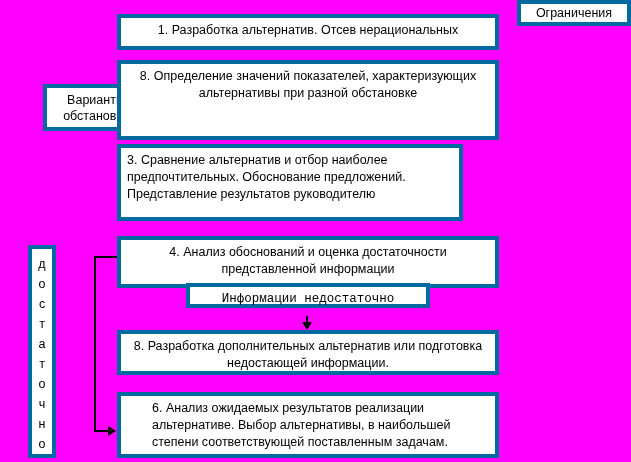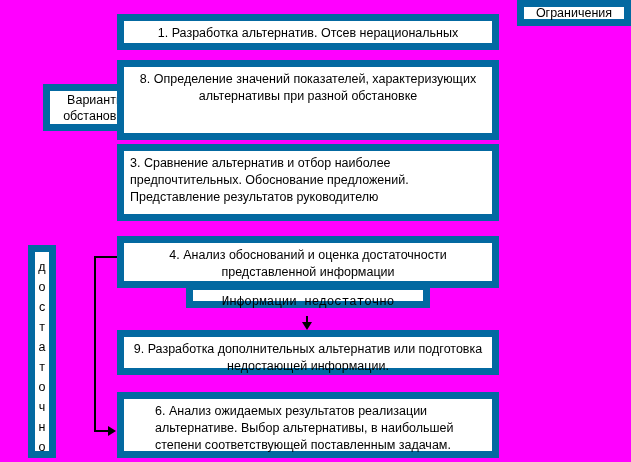--- a/index.html
+++ b/index.html
@@ -14,36 +14,36 @@
     overflow: hidden;
   }
   #canvas {
     position: relative;
     width: 631px;
     height: 462px;
   }
   .box {
     position: absolute;
     background: #FFFFFF;
-    border: 7px solid #0369a1;
+    border: 4px solid #0369a1;
     box-sizing: border-box;
     font-size: 12.5px;
     line-height: 17px;
     color: #000000;
     text-align: center;
     padding: 4px 6px;
     white-space: pre-line;
   }
   .box.left-align {
     text-align: left;
   }
   
   #step1 { left: 117px; top: 14px;  width: 382px; height: 36px; }
   #step2 { left: 117px; top: 60px;  width: 382px; height: 80px; }
-  #step3 { left: 117px; top: 144px; width: 382px; height: 77px; }
+  #step3 { left: 117px; top: 144px; width: 346px; height: 77px; }
   #step4 { left: 117px; top: 236px; width: 382px; height: 52px; }
   #infoBox { left: 186px; top: 283px; width: 244px; height: 25px; font-family: Liberation Mono, monospace; }
   #step5 { left: 117px; top: 330px; width: 382px; height: 45px; }
   #step6 { left: 117px; top: 392px; width: 382px; height: 66px; padding-left: 31px; }
 
   
   #constraints {
     left: 517px; top: 0px; width: 114px; height: 26px;
     display: flex; align-items: center; justify-content: center;
   }
@@ -105,21 +105,21 @@
     <span class="ch">ч</span>
     <span class="ch">н</span>
     <span class="ch">о</span>
   </div>
 
   <div class="box" id="step1">1. Разработка альтернатив. Отсев нерациональных</div>
   <div class="box" id="step2">8. Определение значений показателей, характеризующих альтернативы при разной обстановке</div>
   <div class="box left-align" id="step3">3. Сравнение альтернатив и отбор наиболее предпочтительных. Обоснование предложений. Представление результатов руководителю</div>
   <div class="box" id="step4">4. Анализ обоснований и оценка достаточности представленной информации</div>
   <div class="box" id="infoBox">Информации недостаточно</div>
-  <div class="box" id="step5">9. Разработка дополнительных альтернатив или подготовка недостающей информации.</div>
+  <div class="box" id="step5">8. Разработка дополнительных альтернатив или подготовка недостающей информации.</div>
   <div class="box left-align" id="step6">6. Анализ ожидаемых результатов реализации альтернативе. Выбор альтернативы, в наибольшей степени соответствующей поставленным задачам.</div>
 
   <div class="line" style="left:306px; top:316px; width:2px; height:7px;"></div>
   <div class="arrowhead" style="left:302px; top:322px;"></div>
 
   <div class="line" style="left:94px; top:256px; width:2px; height:176px;"></div>
   <div class="line" style="left:94px; top:256px; width:23px; height:2px;"></div>
   <div class="line" style="left:94px; top:430px; width:16px; height:2px;"></div>
   <div class="arrowhead right" style="left:108px; top:426px;"></div>
 

